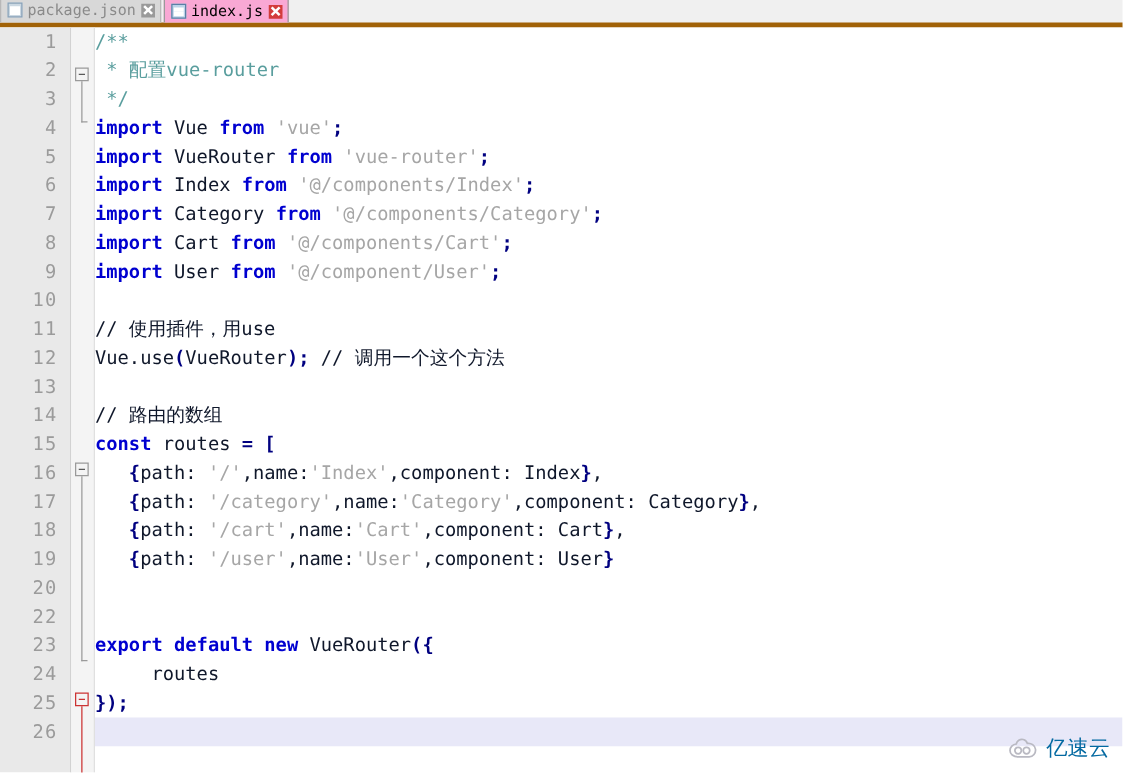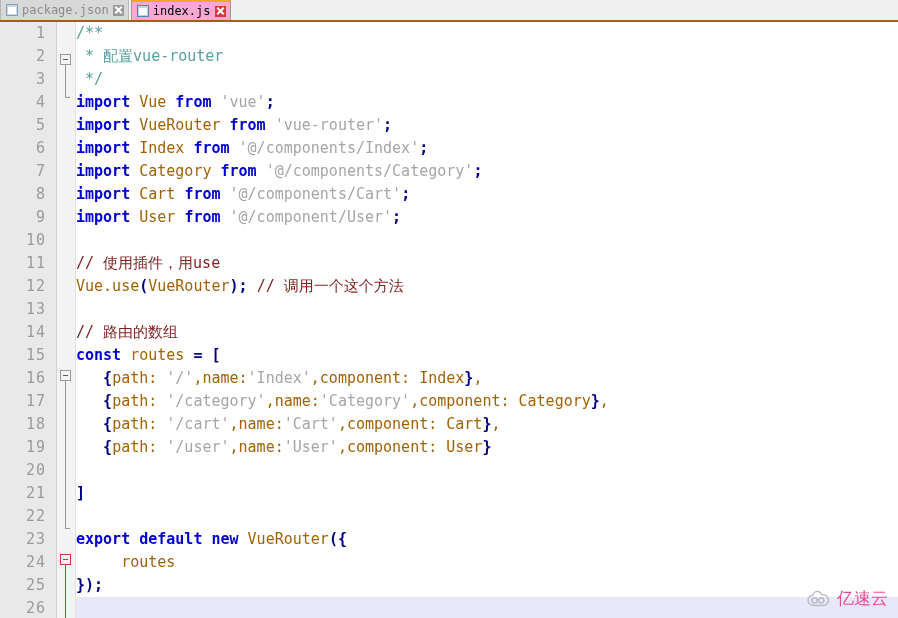--- a/index.html
+++ b/index.html
@@ -13,21 +13,21 @@
     overflow: hidden;
     font-family: "DejaVu Sans", sans-serif;
     -webkit-font-smoothing: none;
   }
 
   
   .tabbar {
     position: relative;
     height: 22px;
     background: #f0f0f0;
-    border-bottom: 2px solid #a16207;
+    border-bottom: 4px solid #a16207;
     display: flex;
     align-items: flex-end;
     box-sizing: border-box;
   }
   .tab {
     position: relative;
     height: 21px;
     display: flex;
     align-items: center;
     gap: 4px;
@@ -153,23 +153,23 @@
     position: absolute;
     left: 76px; top: 0;
     white-space: pre;
     color: #000000;
   }
 
   
   .kw    { color: #0000d0; font-weight: bold; }
   .punct { color: #000080; font-weight: bold; }
   .str   { color: #a6a6a6; }
-  .cmt   { color: #7f1d1d; }
+  .cmt   { color: #0f172a; }
   .doc   { color: #5a9e9e; }
-  .ident { color: #a16207; }
+  .ident { color: #0f172a; }
 
   
   .fold {
     position: absolute;
     left: 60px; top: 6px;
     width: 11px; height: 11px;
     box-sizing: border-box;
     border: 1px solid #9a9a9a;
     background: #f4f4f4;
   }
@@ -198,21 +198,21 @@
   }
 
   
   .watermark {
     position: absolute;
     right: 10px;
     bottom: 8px;
     display: flex;
     align-items: center;
     gap: 4px;
-    color: #ec4899;
+    color: #0369a1;
     font-size: 17px;
     font-family: "DejaVu Sans", sans-serif;
     pointer-events: none;
   }
   .wm-text { letter-spacing: 0px; }
 </style>
 </head>
 <body>
 
 <div class="tabbar">
@@ -348,24 +348,20 @@
     <div class="line">
       <span class="lnum">19</span>
       <span class="code">   <span class="punct">{</span><span class="ident">path: </span><span class="str">'/user'</span><span class="ident">,name:</span><span class="str">'User'</span><span class="ident">,component: User</span><span class="punct">}</span></span>
     </div>
 
     <div class="line">
       <span class="lnum">20</span>
       <span class="code"></span>
     </div>
 
-    <div class="line">
-      <span class="lnum">21</span>
-      <span class="code"><span class="punct">]</span></span>
-    </div>
 
     <div class="line">
       <span class="lnum">22</span>
       <span class="code"></span>
     </div>
 
     <div class="line">
       <span class="lnum">23</span>
       <span class="code"><span class="kw">export</span> <span class="kw">default</span> <span class="kw">new</span> <span class="ident">VueRouter</span><span class="punct">({</span></span>
     </div>

